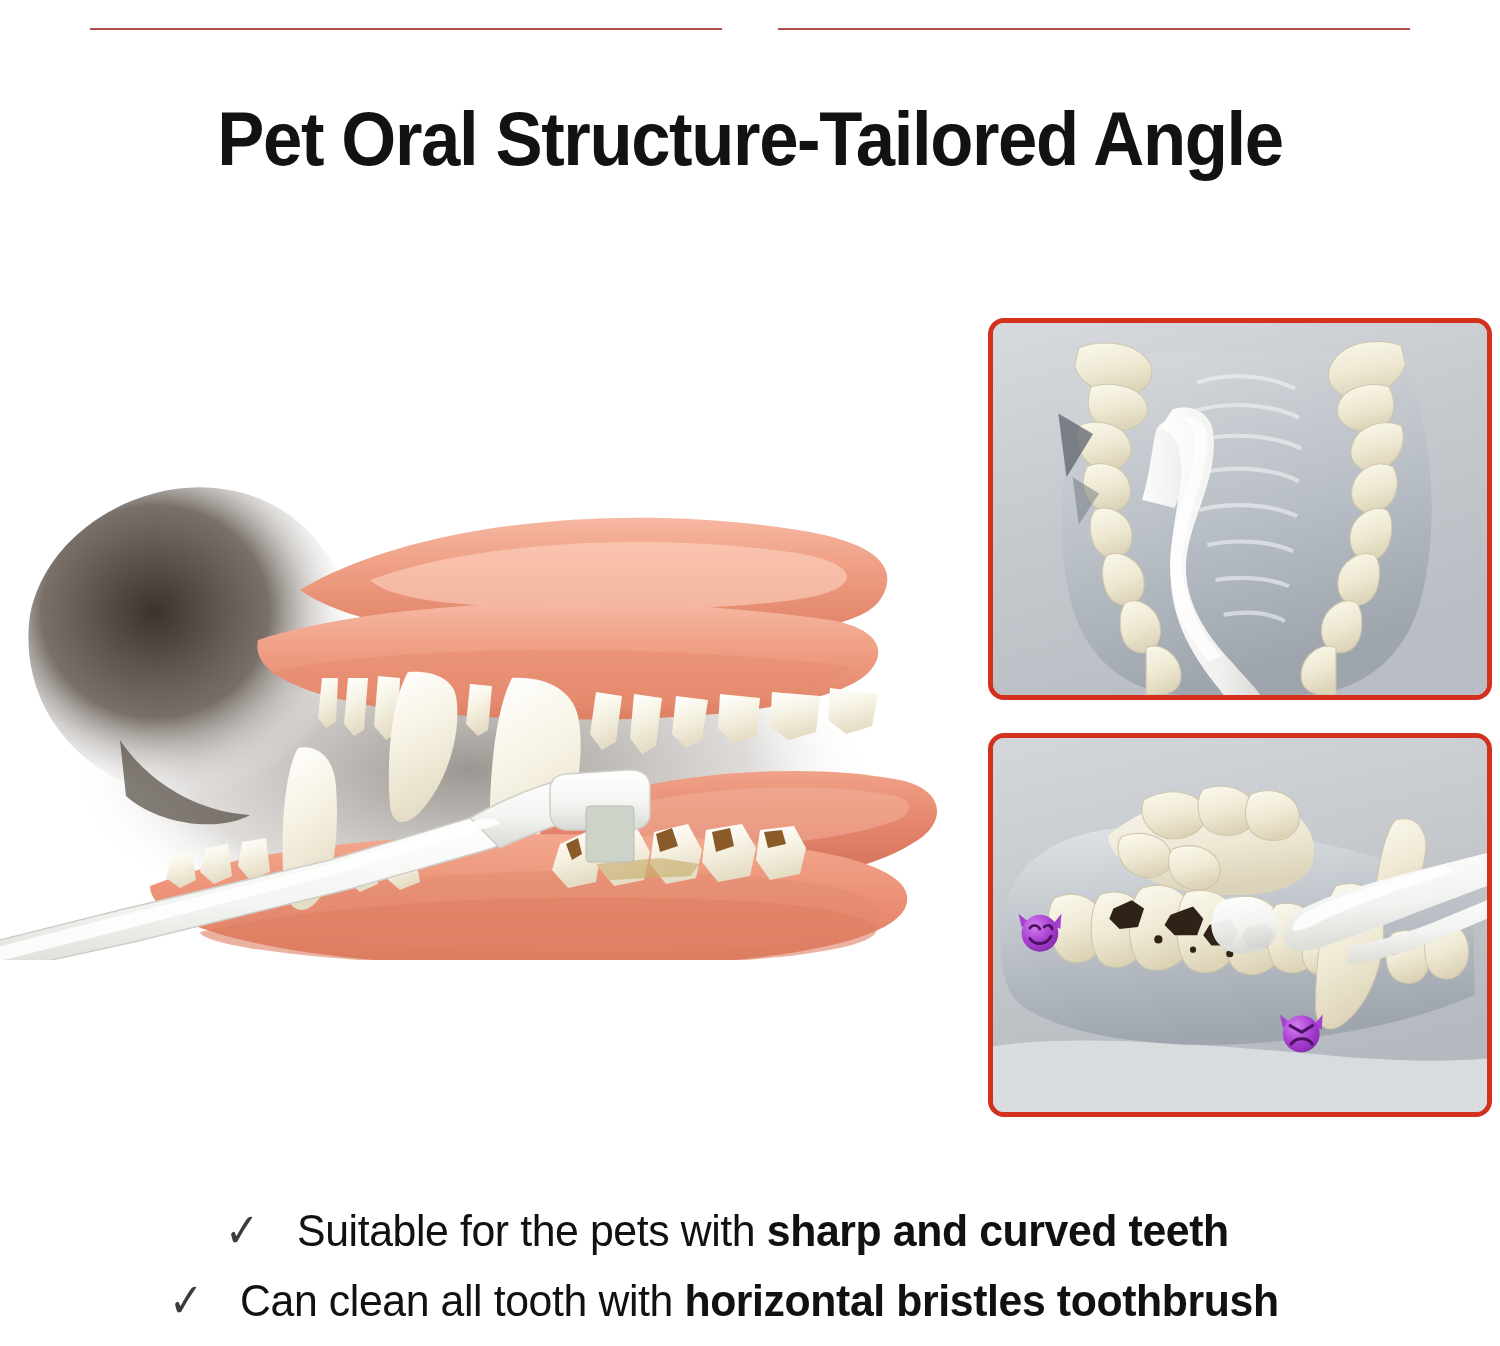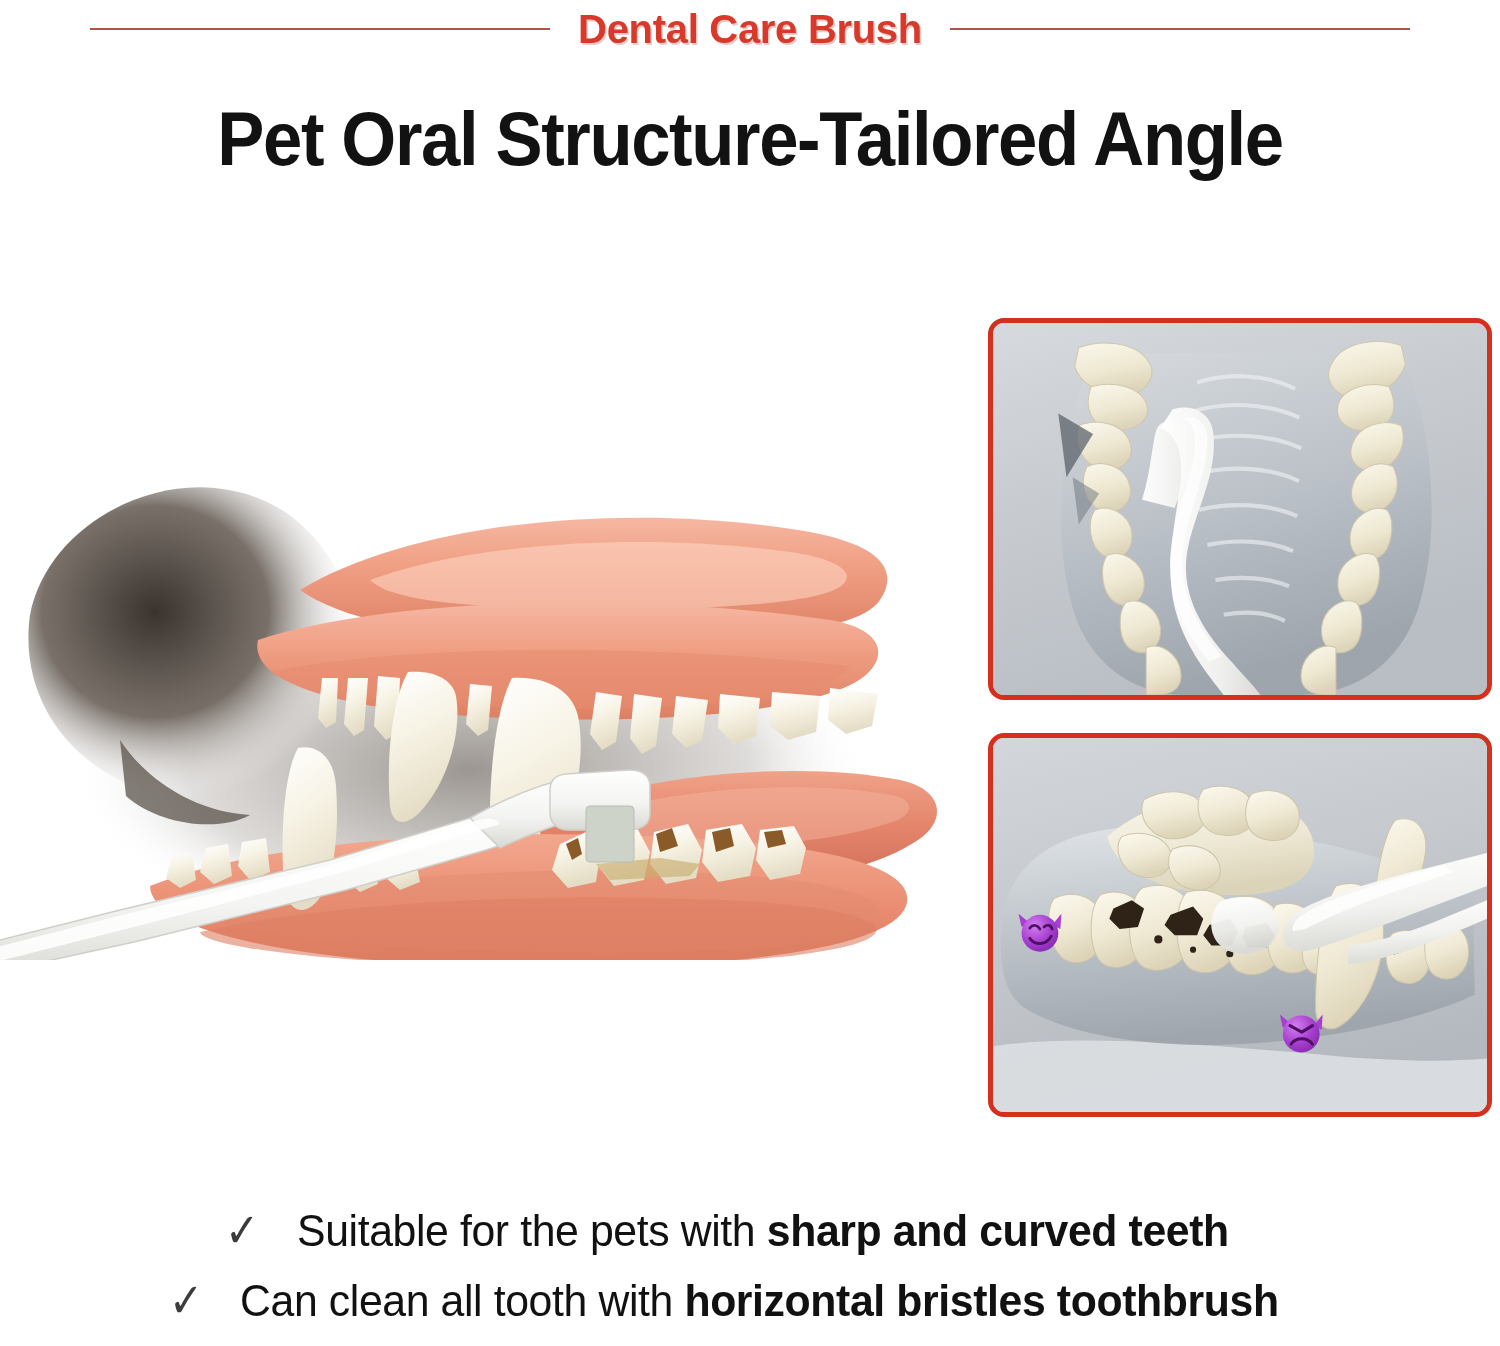--- a/index.html
+++ b/index.html
@@ -123,21 +123,20 @@
     transform: scaleX(0.95);
     transform-origin: left center;
   }
   .bullet-text .em { font-weight: bold; }
 </style>
 </head>
 <body>
 
 <div class="header-bar">
   <div class="header-rule left"></div>
-  <div class="header-title">Dental Care Brush</div>
   <div class="header-rule right"></div>
 </div>
 
 <div class="headline">Pet Oral Structure-Tailored Angle</div>
 
 <div class="illustration">
   <svg width="960" height="520" viewBox="0 0 960 520" xmlns="http://www.w3.org/2000/svg">
     <defs>
       <radialGradient id="furGrad" cx="38%" cy="40%" r="62%">
         <stop offset="0%" stop-color="#3a332e"></stop>

